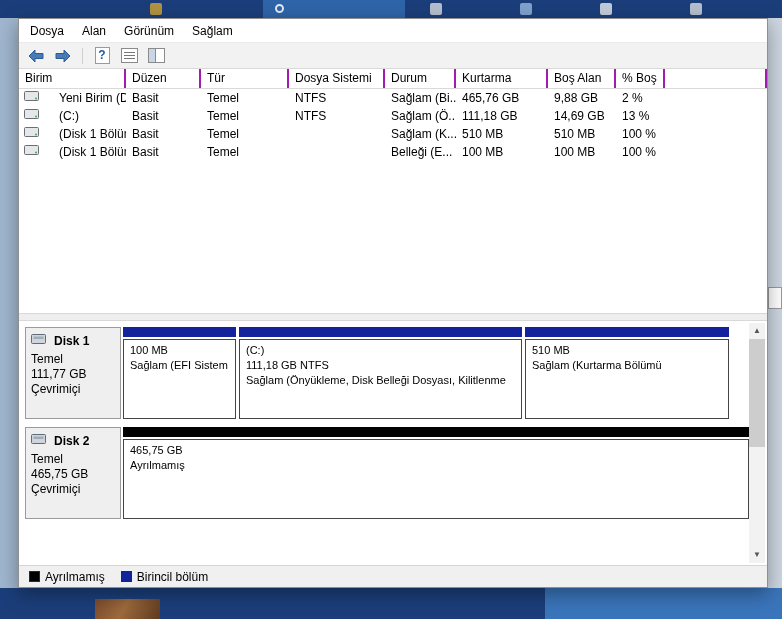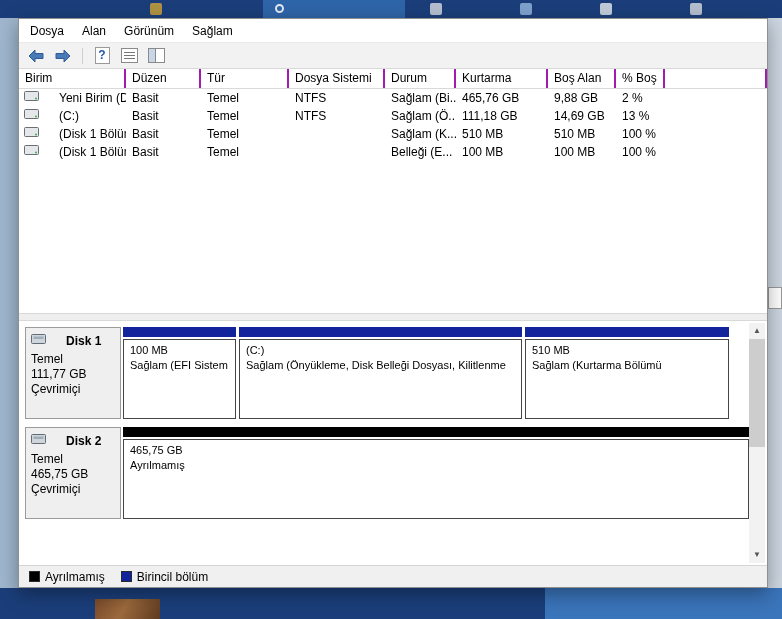--- a/index.html
+++ b/index.html
@@ -49,21 +49,21 @@
   .lv-row { height:18px; line-height:18px; }
   .cell { padding-left:6px; white-space:nowrap; overflow:hidden; }
   .vol-cell { display:flex; align-items:center; gap:20px; padding-left:5px; }
 
   .splitter { height:8px; background:#eeeeee; border-top:1px solid #d8d8d8; border-bottom:1px solid #d8d8d8; flex-shrink:0; }
 
   
   .graph { flex:1; position:relative; background:#fff; padding-top:6px; overflow:hidden; }
   .disk-row { display:flex; margin-left:6px; margin-bottom:8px; height:92px; }
   .disk-info { width:96px; flex-shrink:0; background:#efefef; border:1px solid #9b9b9b; padding:5px 4px 0 5px; line-height:15px; }
-  .disk-title { display:flex; align-items:center; gap:20px; font-weight:bold; margin-bottom:3px; }
+  .disk-title { display:flex; align-items:center; gap:8px; font-weight:bold; margin-bottom:3px; }
   .parts { display:flex; gap:3px; margin-left:2px; }
   .part { display:flex; flex-direction:column; }
   .strip { height:10px; margin-bottom:2px; flex-shrink:0; }
   .part-box { flex:1; border:1px solid #454545; background:#fff; padding:3px 6px; font-size:11px; line-height:15px; overflow:hidden; white-space:nowrap; }
 
   .vscroll { position:absolute; top:2px; right:2px; bottom:2px; width:16px; background:#f2f2f2; }
   .sarrow { height:16px; line-height:16px; text-align:center; font-size:8px; color:#555; }
   .sarrow.down { position:absolute; bottom:0; left:0; right:0; }
   .sthumb { position:absolute; top:16px; left:0; right:0; height:108px; background:#cdcdcd; }
 
@@ -237,20 +237,21 @@
             <div class="strip" style="background-color: rgb(19, 35, 156);"></div>
             <div class="part-box">
               <div>100 MB</div>
               <div>Sağlam (EFI Sistem</div>
             </div>
           </div>
           <div class="part" style="width:283px;">
             <div class="strip" style="background-color: rgb(19, 35, 156);"></div>
             <div class="part-box">
               <div>(C:)</div>
+              <div>111,18 GB NTFS</div>
               <div>Sağlam (Önyükleme, Disk Belleği Dosyası, Kilitlenme</div>
             </div>
           </div>
           <div class="part" style="flex:1;">
             <div class="strip" style="background-color: rgb(19, 35, 156);"></div>
             <div class="part-box">
               <div>510 MB</div>
               <div>Sağlam (Kurtarma Bölümü</div>
             </div>
           </div>

